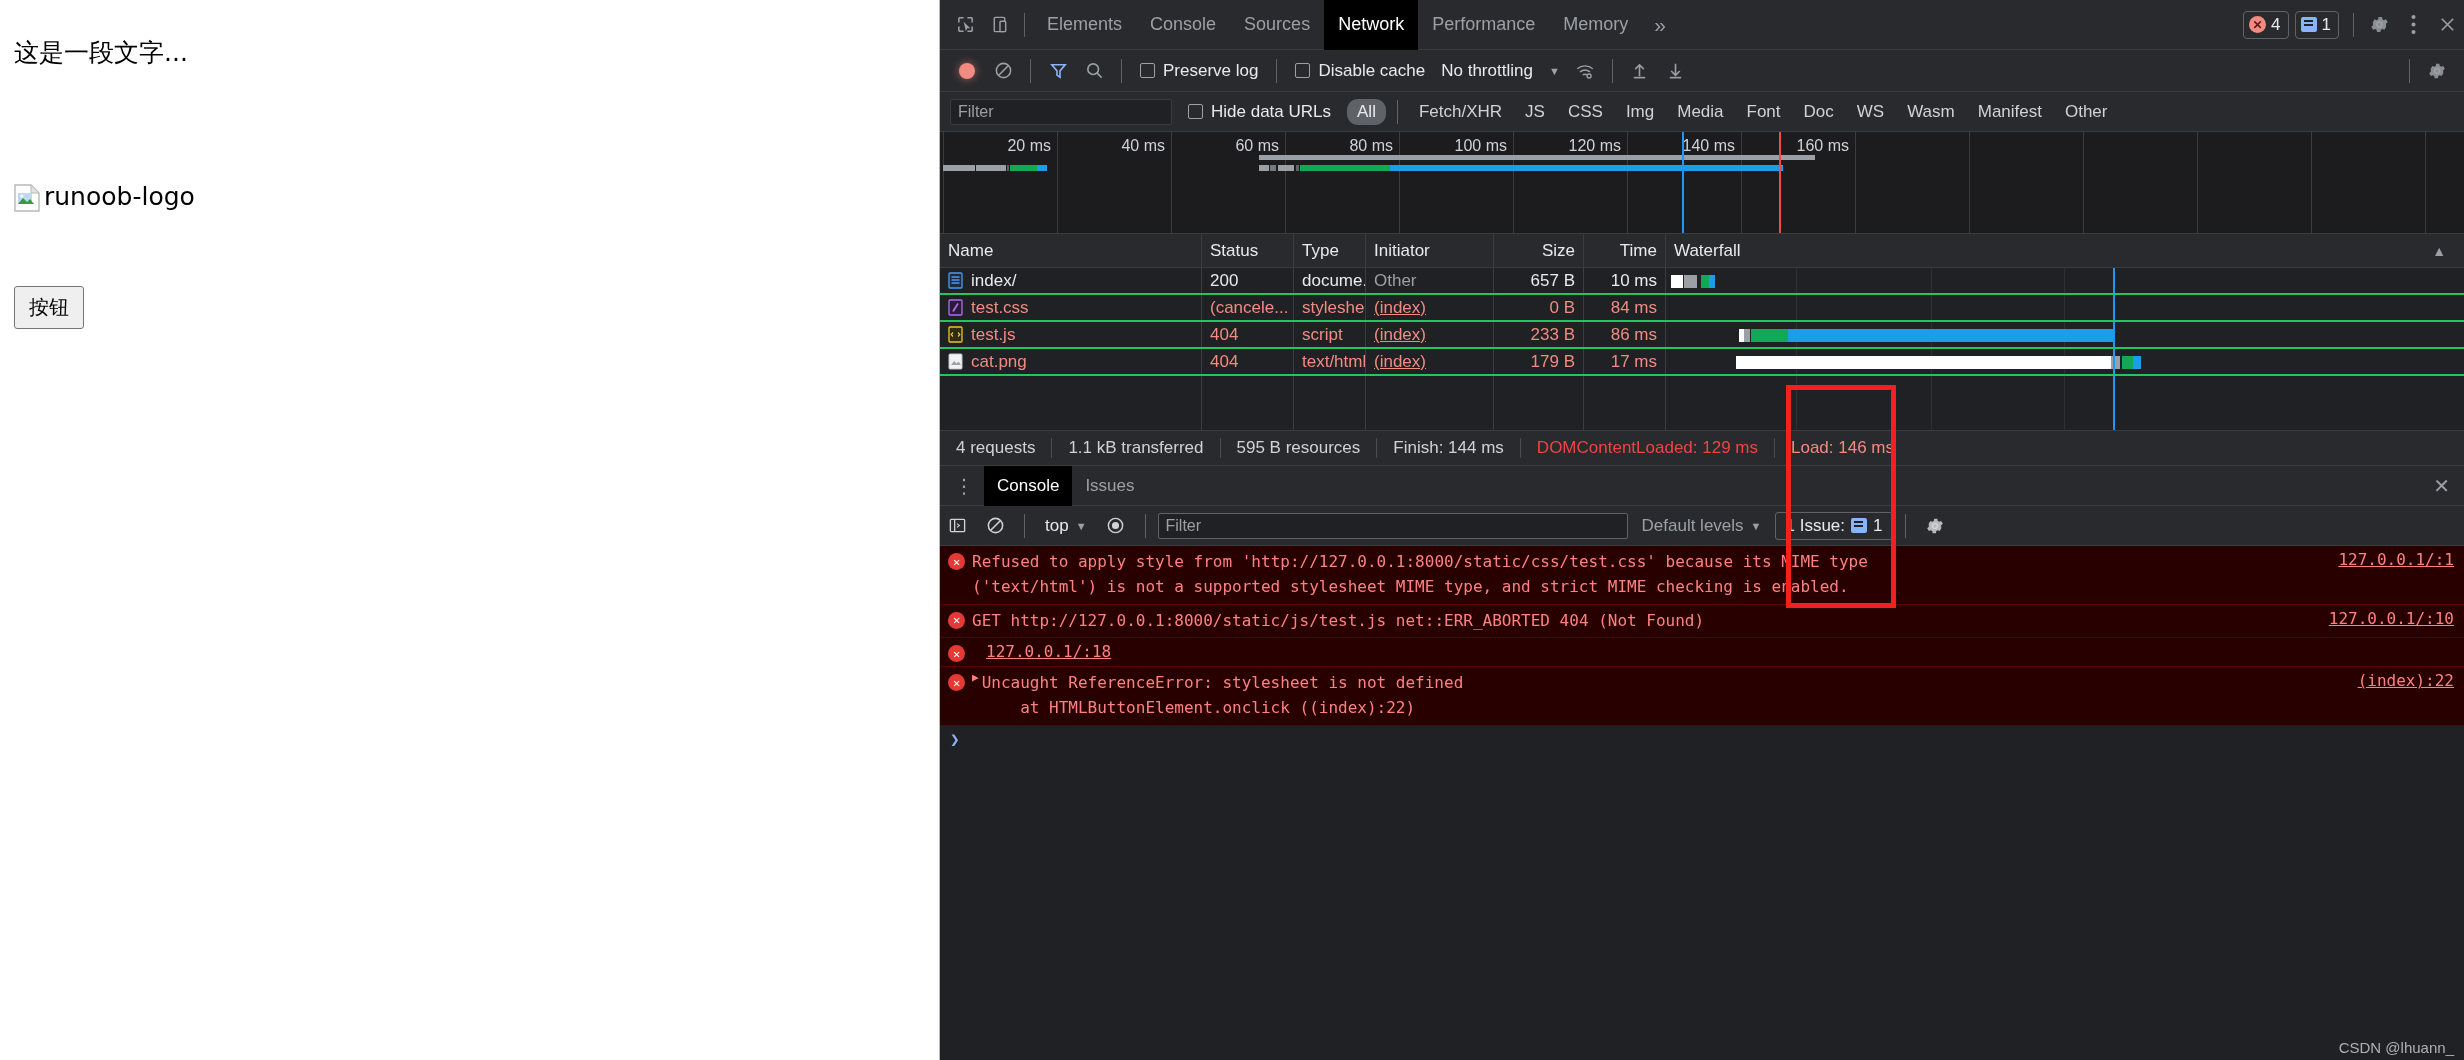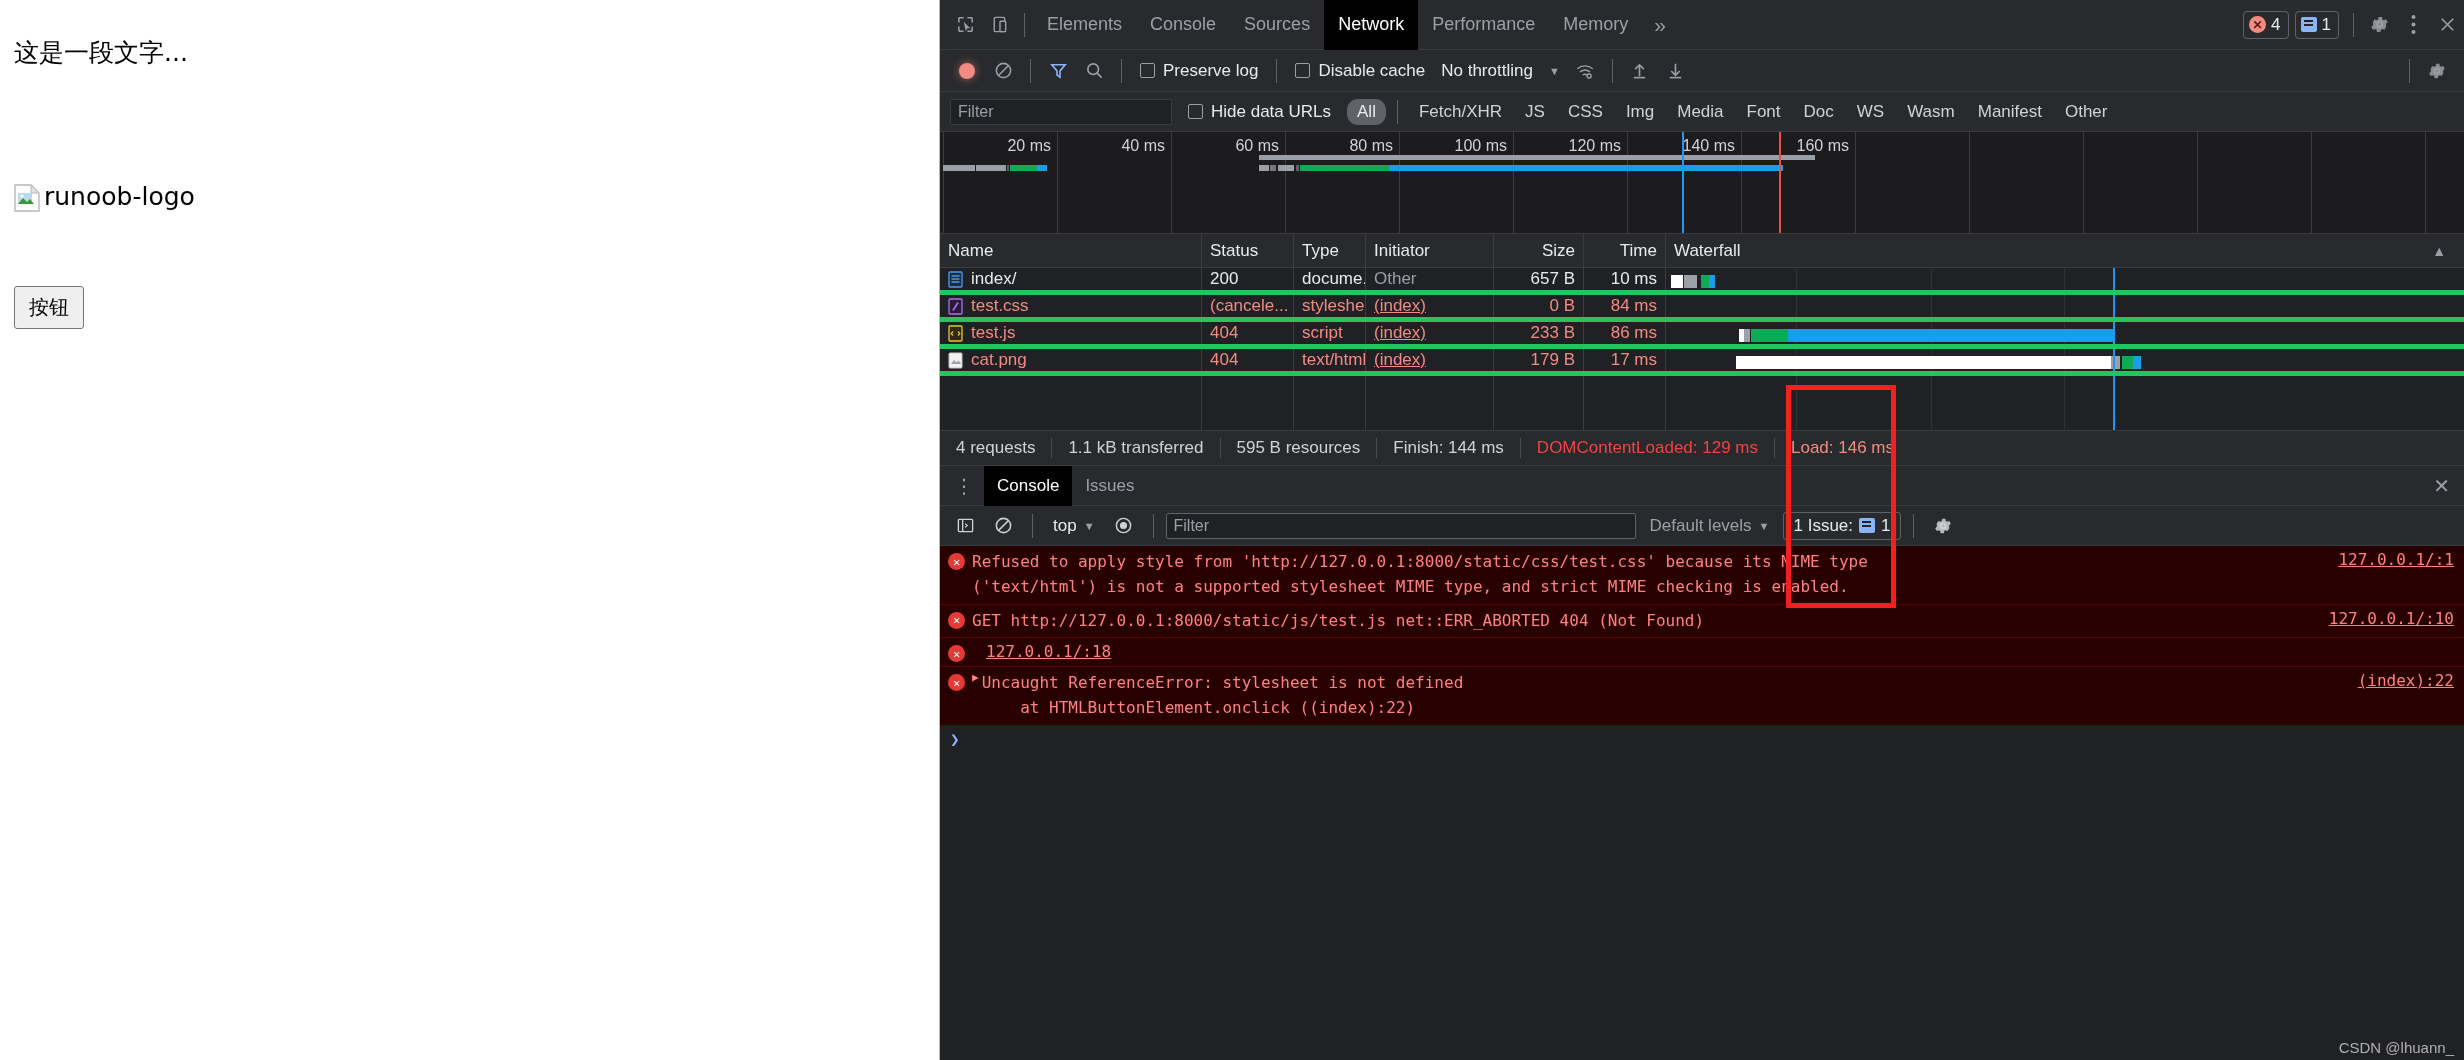--- a/index.html
+++ b/index.html
@@ -198,21 +198,21 @@
     display: flex; flex-direction: column;
     position: relative;
   }
   .tbl-head {
     display: flex; height: 34px; align-items: center;
     background: #292a2d; border-bottom: 1px solid #3c3c3c;
     font-size: 17px; color: #e8eaed;
   }
   .tbl-row {
     display: flex; height: 27px; align-items: center;
-    font-size: 17px; border-bottom: 5px solid #22c55e;
+    font-size: 17px; border-bottom: 2px solid #22c55e;
   }
   .tbl-row.blank { border-bottom: none; }
   .c { padding: 0 8px; border-right: 1px solid #3c3c3c; height: 100%;
        display: flex; align-items: center; overflow: hidden; white-space: nowrap; }
   .c-name   { flex: 0 0 262px; gap: 8px; }
   .c-status { flex: 0 0 92px; }
   .c-type   { flex: 0 0 72px; }
   .c-init   { flex: 0 0 128px; }
   .c-size   { flex: 0 0 90px; justify-content: flex-end; }
   .c-time   { flex: 0 0 82px; justify-content: flex-end; }
@@ -265,21 +265,21 @@
     padding: 0 13px; height: 40px; display: flex; align-items: center;
     color: #9aa0a6; font-size: 17px; cursor: default;
   }
   .drawer-tab.active { color: #fff; background: #000; }
   .drawer-close { margin-left: auto; color: #9aa0a6; padding: 0 14px; font-size: 20px; cursor: default;}
 
   .console-toolbar {
     height: 40px; min-height: 40px;
     background: #292a2d;
     display: flex; align-items: center;
-    padding: 0 8px; gap: 4px;
+    padding: 0 0; gap: 4px;
     border-bottom: 1px solid #3c3c3c;
   }
   .ctx-sel { display:flex; align-items:center; gap:7px; color:#e8eaed; font-size:17px; padding: 0 8px; cursor: default;}
   .console-filter {
     flex: 1 1 auto; height: 26px; max-width: 470px;
     background: #202124; border: 1px solid #5f6368; border-radius: 2px;
     color: #9aa0a6; font-size: 16px; padding: 0 7px;
     display: flex; align-items: center;
   }
   .levels { color: #9aa0a6; font-size: 17px; padding: 0 10px; display:flex; align-items:center; gap:7px; cursor:default;}

